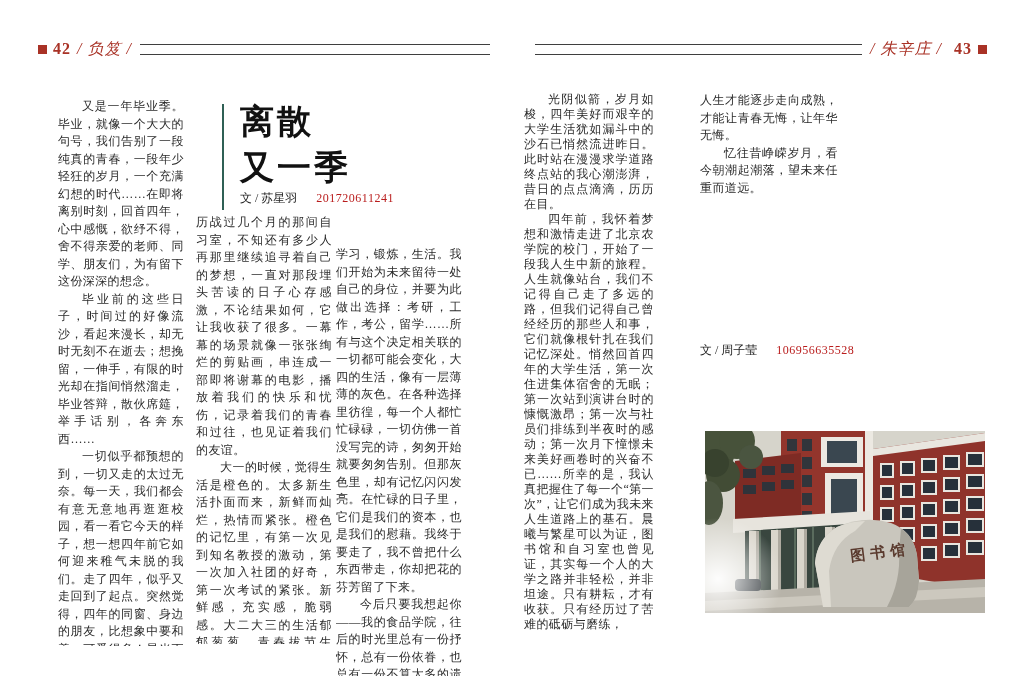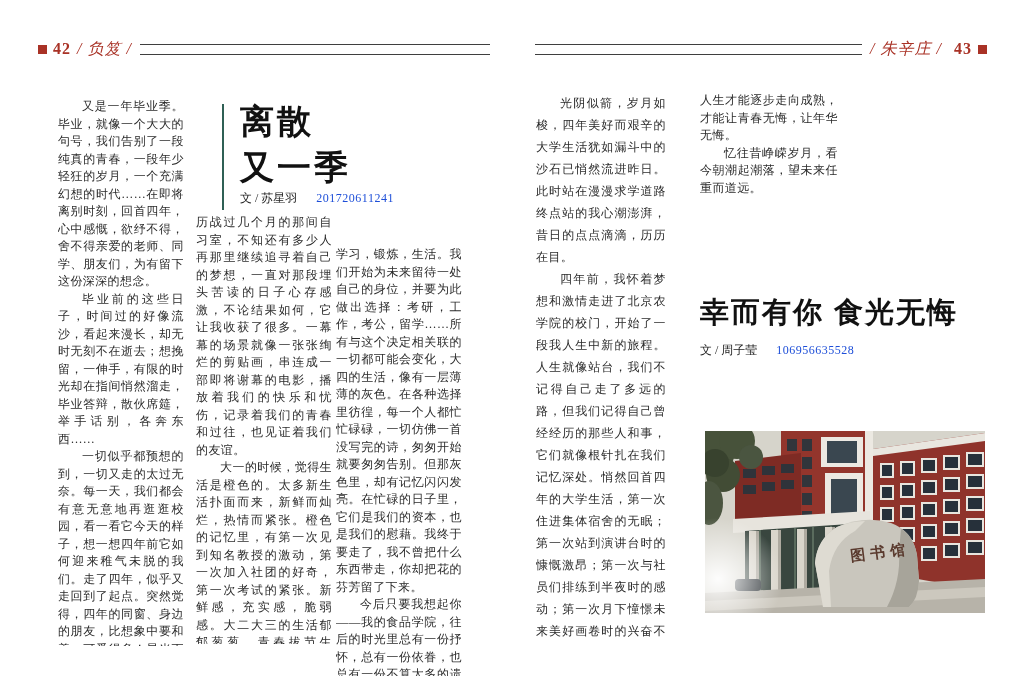--- a/index.html
+++ b/index.html
@@ -16,21 +16,21 @@
   
   .col{position:absolute;overflow:hidden;text-align:justify;text-justify:inter-ideograph;
        font-size:12px;line-height:17.5px;letter-spacing:.4px;}
   .col p{margin:0;}
   .col p.indent{text-indent:2em;}
   
   .title-left{position:absolute;left:240px;top:98px;font-family:"Liberation Sans","DejaVu Sans",sans-serif;
               font-weight:900;font-size:34px;line-height:46px;letter-spacing:3px;color:#111;}
   .teal-rule{position:absolute;left:222px;top:104px;width:2px;height:106px;background:#2f6055;}
   .byline{position:absolute;font-size:12px;color:#222;white-space:nowrap;}
-  .byline .id{color:#1d4ed8;margin-left:16px;letter-spacing:.5px;}
+  .byline .id{color:#b91c1c;margin-left:16px;letter-spacing:.5px;}
   .title-right{position:absolute;left:700px;top:293px;font-family:"Liberation Sans","DejaVu Sans",sans-serif;
                font-weight:900;font-size:29px;letter-spacing:2px;color:#111;white-space:nowrap;}
   
   .photo{position:absolute;left:705px;top:431px;width:280px;height:182px;overflow:hidden;}
 </style>
 </head>
 <body>
 
 <div id="spread">
 
@@ -67,31 +67,30 @@
   <div class="col" style="left:196px;top:214px;width:136px;height:430px;">
     <p>历战过几个月的那间自习室，不知还有多少人再那里继续追寻着自己的梦想，一直对那段埋头苦读的日子心存感激，不论结果如何，它让我收获了很多。一幕幕的场景就像一张张绚烂的剪贴画，串连成一部即将谢幕的电影，播放着我们的快乐和忧伤，记录着我们的青春和过往，也见证着我们的友谊。</p>
     <p class="indent">大一的时候，觉得生活是橙色的。太多新生活扑面而来，新鲜而灿烂，热情而紧张。橙色的记忆里，有第一次见到知名教授的激动，第一次加入社团的好奇，第一次考试的紧张。新鲜感，充实感，脆弱感。大二大三的生活郁郁葱葱，青春拔节生长，旺盛得像正在生长的树，梦想也一点点接近现实。</p>
   </div>
 
   <div class="col" style="left:336px;top:214px;width:126px;height:430px;margin-top:32px;">
     <p>学习，锻炼，生活。我们开始为未来留待一处自己的身位，并要为此做出选择：考研，工作，考公，留学……所有与这个决定相关联的一切都可能会变化，大四的生活，像有一层薄薄的灰色。在各种选择里彷徨，每一个人都忙忙碌碌，一切仿佛一首没写完的诗，匆匆开始就要匆匆告别。但那灰色里，却有记忆闪闪发亮。在忙碌的日子里，它们是我们的资本，也是我们的慰藉。我终于要走了，我不曾把什么东西带走，你却把花的芬芳留了下来。</p>
     <p class="indent">今后只要我想起你——我的食品学院，往后的时光里总有一份抒怀，总有一份依眷，也总有一份不算太多的遗憾。</p>
   </div>
 
-  <div class="col" style="left:536px;top:92px;width:130px;height:554px;line-height:22px;">
+  <div class="col" style="left:524px;top:92px;width:130px;height:554px;line-height:15px;">
     <p class="indent">光阴似箭，岁月如梭，四年美好而艰辛的大学生活犹如漏斗中的沙石已悄然流进昨日。此时站在漫漫求学道路终点站的我心潮澎湃，昔日的点点滴滴，历历在目。</p>
     <p class="indent">四年前，我怀着梦想和激情走进了北京农学院的校门，开始了一段我人生中新的旅程。人生就像站台，我们不记得自己走了多远的路，但我们记得自己曾经经历的那些人和事，它们就像根针扎在我们记忆深处。悄然回首四年的大学生活，第一次住进集体宿舍的无眠；第一次站到演讲台时的慷慨激昂；第一次与社员们排练到半夜时的感动；第一次月下憧憬未来美好画卷时的兴奋不已……所幸的是，我认真把握住了每一个“第一次”，让它们成为我未来人生道路上的基石。晨曦与繁星可以为证，图书馆和自习室也曾见证，其实每一个人的大学之路并非轻松，并非坦途。只有耕耘，才有收获。只有经历过了苦难的砥砺与磨练，</p>
   </div>
 
   <div class="col" style="left:700px;top:92px;width:138px;height:150px;">
     <p>人生才能逐步走向成熟，才能让青春无悔，让年华无悔。</p>
     <p class="indent">忆往昔峥嵘岁月，看今朝潮起潮落，望未来任重而道远。</p>
   </div>
 
-  <h1 class="title-right" style="margin:0;">幸而有你 食光无悔</h1>
   <div class="byline" style="left:700px;top:342px;">
     <span>文 / 周子莹</span>
     <span class="id">106956635528</span>
   </div>
 
   <div class="photo">
     <svg width="280" height="182" viewBox="0 0 280 182" xmlns="http://www.w3.org/2000/svg">
       <defs>
         <radialGradient id="glare" cx="10%" cy="72%" r="50%">
           <stop offset="0%" stop-color="#ffffff" stop-opacity="0.95"></stop>

